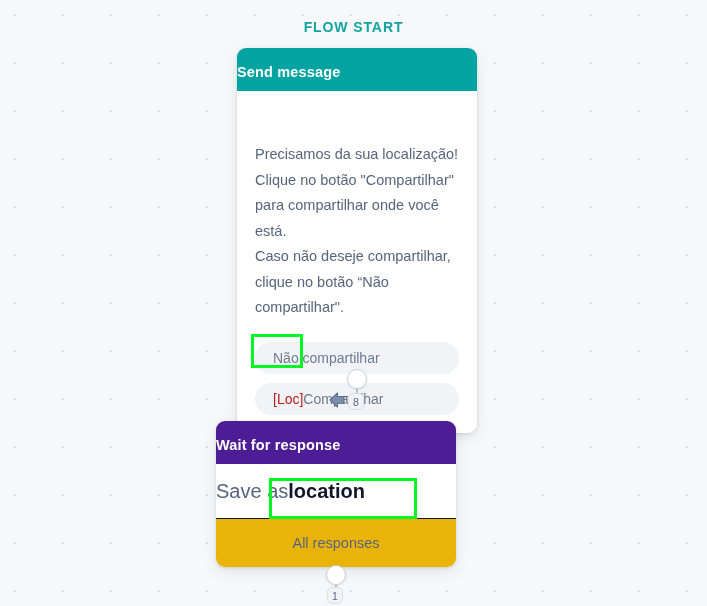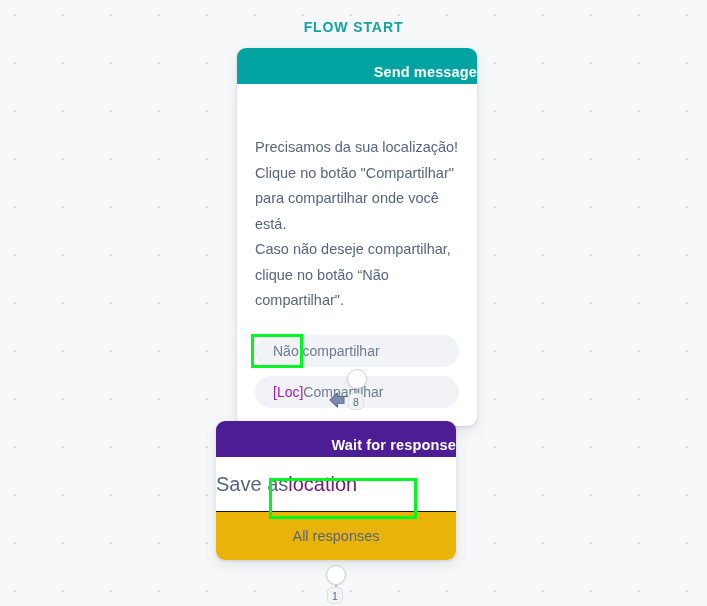--- a/index.html
+++ b/index.html
@@ -42,23 +42,23 @@
   
   .node {
     position: absolute;
     width: 240px;
     border-radius: 9px;
     background: #ffffff;
     box-shadow: 0 1px 3px rgba(40,50,70,0.13), 0 5px 14px rgba(40,50,70,0.10);
     overflow: hidden;
   }
   .node-header {
-    height: 36px;
+    height: 43px;
     line-height: 48px;
-    text-align: right;
+    text-align: left;
     color: #ffffff;
     font-size: 14.5px;
     font-weight: bold;
     letter-spacing: 0.15px;
   }
 
   
   #node-send-message {
     left: 237px;
     top: 48px;
@@ -88,43 +88,43 @@
     line-height: 32px;
     padding: 0 18px;
     margin-top: 9px;
     font-size: 14px;
     color: #6d7b91;
     white-space: nowrap;
     overflow: hidden;
     text-overflow: ellipsis;
   }
   .qr-pill .tag {
-    color: #a21caf;
+    color: #b91c1c;
     text-align: right;
   }
 
   
   #node-wait-response {
     left: 216px;
     top: 421px;
   }
   #node-wait-response .node-header {
     background: #4c1d95;
   }
   .save-row {
     height: 54px;
     display: flex;
     align-items: center;
     background: #ffffff;
     font-size: 20px;
     color: #56657d;
   }
   .save-row b {
-    color: #701a75;
-    font-weight: normal;
+    color: #0f172a;
+    font-weight: bold;
   }
   .node-footer {
     height: 48px;
     line-height: 48px;
     text-align: center;
     background: #eab308;
     border-top: 1px solid #0f172a;
     font-size: 14.5px;
     color: #56657d;
   }

